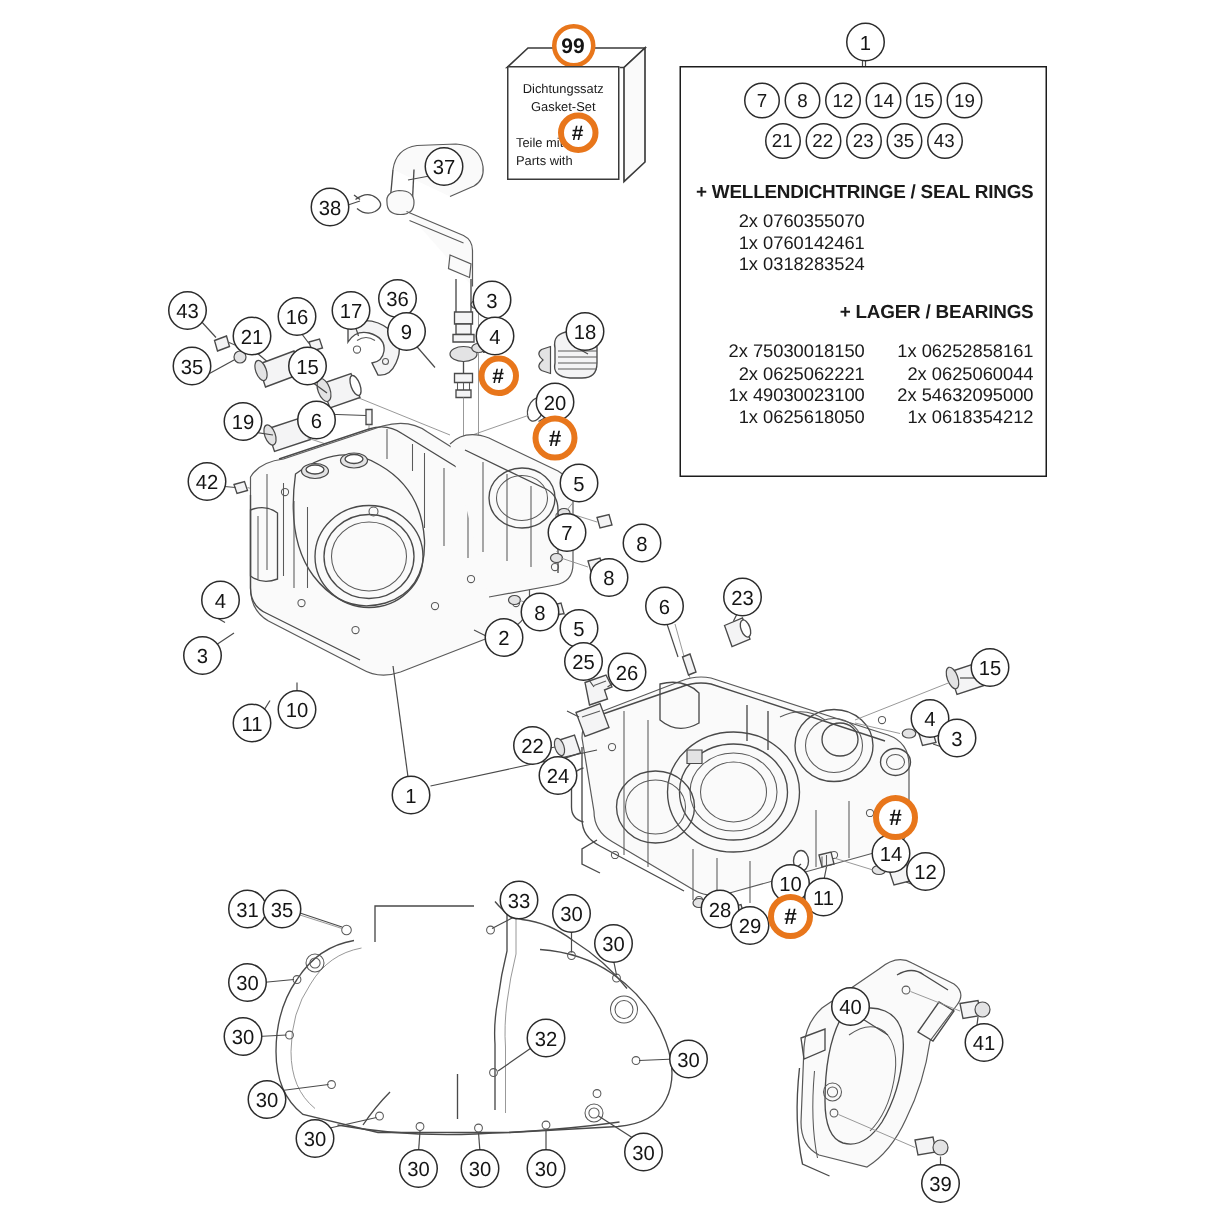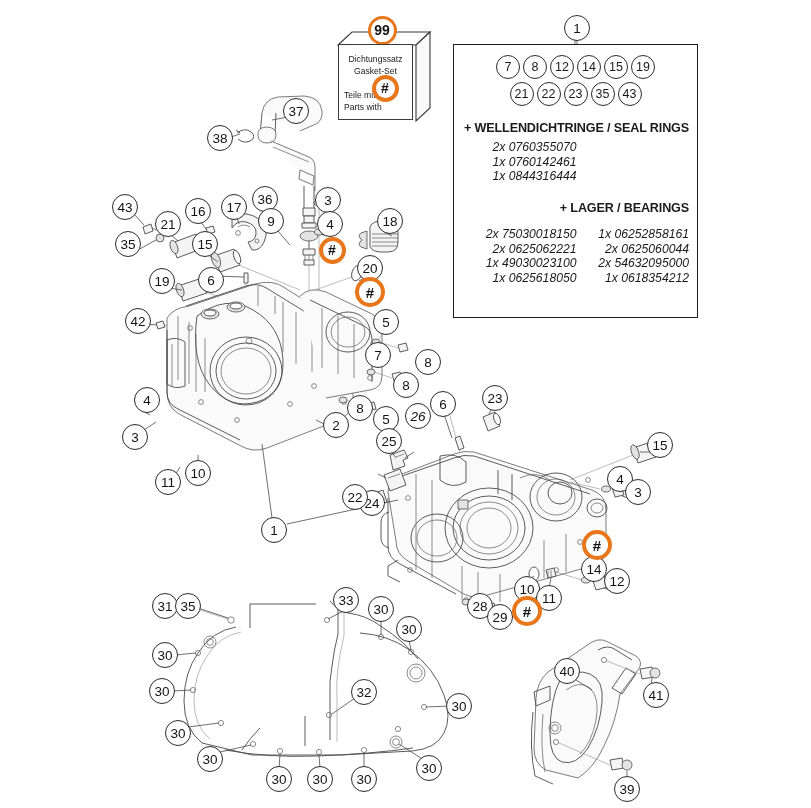--- a/index.html
+++ b/index.html
@@ -129,21 +129,20 @@
     margin-top: 5px;
   }
   .pn-col {
     width: 50%;
   }
   .pn-line {
     font-size: 12.2px;
     line-height: 14.6px;
     white-space: nowrap;
     padding-left: 14px;
-    font-style: italic;
   }
 
   
   #gasket-box {
     position: absolute;
     left: 338px;
     top: 44px;
     width: 75px;
     height: 76px;
     border: 1.3px solid #3a3a3a;
@@ -542,21 +541,21 @@
           <div class="chip">35</div>
           <div class="chip">43</div>
         </div>
       </div>
     <div class="panel-sect" id="sect-0" style="top:76px;">
       <div class="sect-title">+ WELLENDICHTRINGE / SEAL RINGS</div>
       <div class="pn-cols">
         <div class="pn-col">
           <div class="pn-line">2x 0760355070</div>
           <div class="pn-line">1x 0760142461</div>
-          <div class="pn-line">1x 0844316444</div>
+          <div class="pn-line">1x 0318283524</div>
         </div>
       </div>
     </div>
     <div class="panel-sect" id="sect-1" style="top:156px;">
       <div class="sect-title">+ LAGER / BEARINGS</div>
       <div class="pn-cols" style="margin-top:12px;">
         <div class="pn-col">
           <div class="pn-line">2x 75030018150</div>
           <div class="pn-line">2x 0625062221</div>
           <div class="pn-line">1x 49030023100</div>
@@ -610,22 +609,22 @@
       <div class="callout sz-n" style="left: 428px; top: 362px;">8</div>
       <div class="callout sz-n" style="left: 406px; top: 385px;">8</div>
       <div class="callout sz-n" style="left: 147px; top: 400px;">4</div>
       <div class="callout sz-n" style="left: 360px; top: 408px;">8</div>
       <div class="callout sz-n" style="left: 386px; top: 419px;">5</div>
       <div class="callout sz-n" style="left: 443px; top: 404px;">6</div>
       <div class="callout sz-n" style="left: 495px; top: 398px;">23</div>
       <div class="callout sz-n" style="left: 135px; top: 437px;">3</div>
       <div class="callout sz-n" style="left: 336px; top: 425px;">2</div>
       <div class="callout sz-n" style="left: 389px; top: 441px;">25</div>
-      <div class="callout sz-n" style="left: 418px; top: 416px; font-style: italic;">26</div>
-      <div class="callout sz-n" style="left: 372px; top: 466px; margin-top: 24px;">24</div>
+      <div class="callout sz-n" style="left: 418px; top: 448px;">26</div>
+      <div class="callout sz-n" style="left: 372px; top: 480px; margin-top: 24px;">24</div>
       <div class="callout sz-n" style="left: 660px; top: 445px;">15</div>
       <div class="callout sz-n" style="left: 168px; top: 482px;">11</div>
       <div class="callout sz-n" style="left: 198px; top: 473px;">10</div>
       <div class="callout sz-n" style="left: 355px; top: 497px;">22</div>
       <div class="callout sz-n" style="left: 620px; top: 479px;">4</div>
       <div class="callout sz-n" style="left: 638px; top: 492px;">3</div>
       <div class="callout sz-n" style="left: 274px; top: 530px;">1</div>
       <div class="callout sz-n" style="left: 594px; top: 569px;">14</div>
       <div class="callout sz-n" style="left: 617px; top: 581px;">12</div>
       <div class="callout sz-n" style="left: 527px; top: 589px;">10</div>

